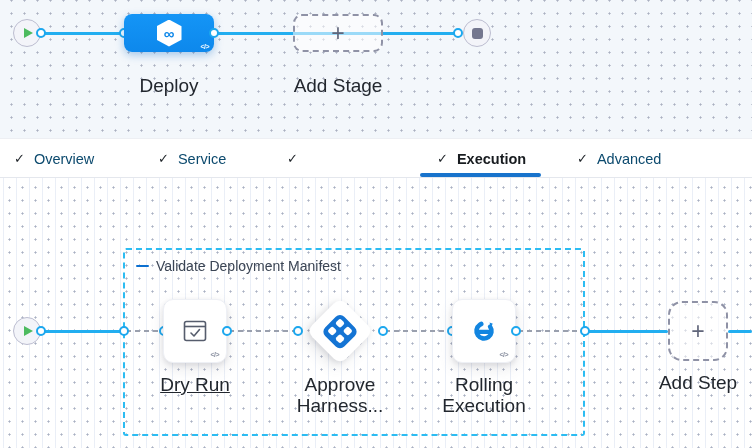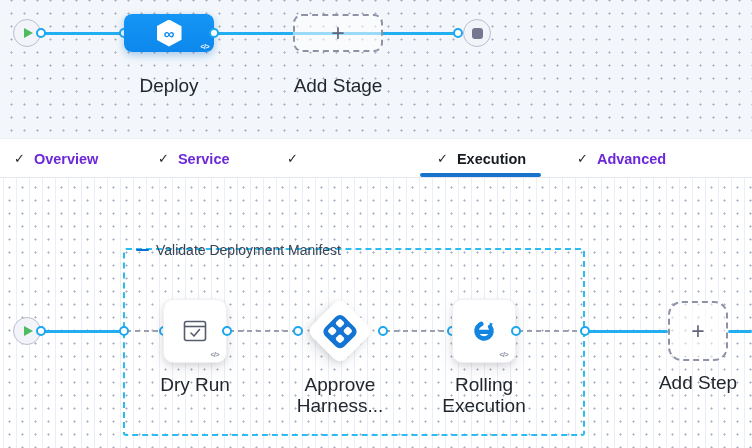--- a/index.html
+++ b/index.html
@@ -64,21 +64,21 @@
     align-content:center;justify-content:center;}
   .approve-icon span{background:#fff;border-radius:2px;}
 
   .group-box{position:absolute;border:2px dashed #2cbcf2;border-radius:3px;box-sizing:border-box;}
   .group-head{position:absolute;display:flex;align-items:center;font-size:14px;color:#3b4554;}
   .collapse-dash{display:inline-block;width:13px;height:2.5px;border-radius:2px;background:#0b6fd0;margin-right:7px;}
 
   
   .tab{position:absolute;top:0;height:39px;display:flex;align-items:center;cursor:pointer;}
   .tick{font-size:13px;font-weight:700;color:#1e2328;margin-right:9px;}
-  .tab-label{font-size:14.5px;color:#6d28d9;font-weight:bold;}
+  .tab-label{font-size:14.5px;color:#0c4a6e;}
   .tab.active .tab-label{font-weight:700;color:#181c20;}
   .tab-underline{position:absolute;left:420px;bottom:0;width:121px;height:4px;
     border-radius:4px;background:#1873cc;}
 </style>
 </head>
 <body>
 
 <div class="canvas">
 
   <div class="stage-section">
@@ -127,21 +127,21 @@
     <div class="tab" style="left:577px;">
       <span class="tick">✓</span>
       <span class="tab-label">Advanced</span>
     </div>
     <div class="tab-underline"></div>
   </div>
 
   <div class="exec-section">
 
     <div class="group-box" style="left:123px;top:70px;width:462px;height:188px;"></div>
-    <div class="group-head" style="left:136px;top:64px;">
+    <div class="group-head" style="left:136px;top:80px;">
       <span class="collapse-dash"></span>
       <span>Validate Deployment Manifest</span>
     </div>
 
     <div class="hline" style="left:27px;top:151.5px;width:97px;"></div>
     <div class="dline" style="left:126px;top:152px;width:36px;"></div>
     <div class="dline" style="left:229px;top:152px;width:67px;"></div>
     <div class="dline" style="left:385px;top:152px;width:65px;"></div>
     <div class="dline" style="left:518px;top:152px;width:65px;"></div>
     <div class="hline" style="left:585px;top:151.5px;width:83px;"></div>
@@ -156,21 +156,21 @@
     <div class="connector" style="left:159px;top:148px;"></div>
     <div class="step-card" style="left:163px;top:121px;">
       <svg width="24" height="22" viewBox="0 0 24 22">
         <rect x="1.5" y="1.5" width="21" height="19" rx="2" fill="none" stroke="#565d6d" stroke-width="1.6"></rect>
         <line x1="1.5" y1="6.5" x2="22.5" y2="6.5" stroke="#565d6d" stroke-width="1.6"></line>
         <path d="M8 13 l3 3 l5.5 -6.5" fill="none" stroke="#565d6d" stroke-width="1.6" stroke-linecap="round" stroke-linejoin="round"></path>
       </svg>
       <div class="code-badge gray">&lt;/&gt;</div>
     </div>
     <div class="connector" style="left:222px;top:148px;"></div>
-    <div class="graph-label" style="left:155px;top:196px;width:80px;">Dry Run</div>
+    <div class="graph-label" style="left:155px;top:196px;width:80px;text-decoration:underline;">Dry Run</div>
 
     <div class="connector" style="left:293px;top:148px;"></div>
     <div class="diamond" style="left:316px;top:129px;">
       <div class="approve-icon">
         <span></span>
           <span></span>
           <span></span>
           <span></span>
       </div>
     </div>

